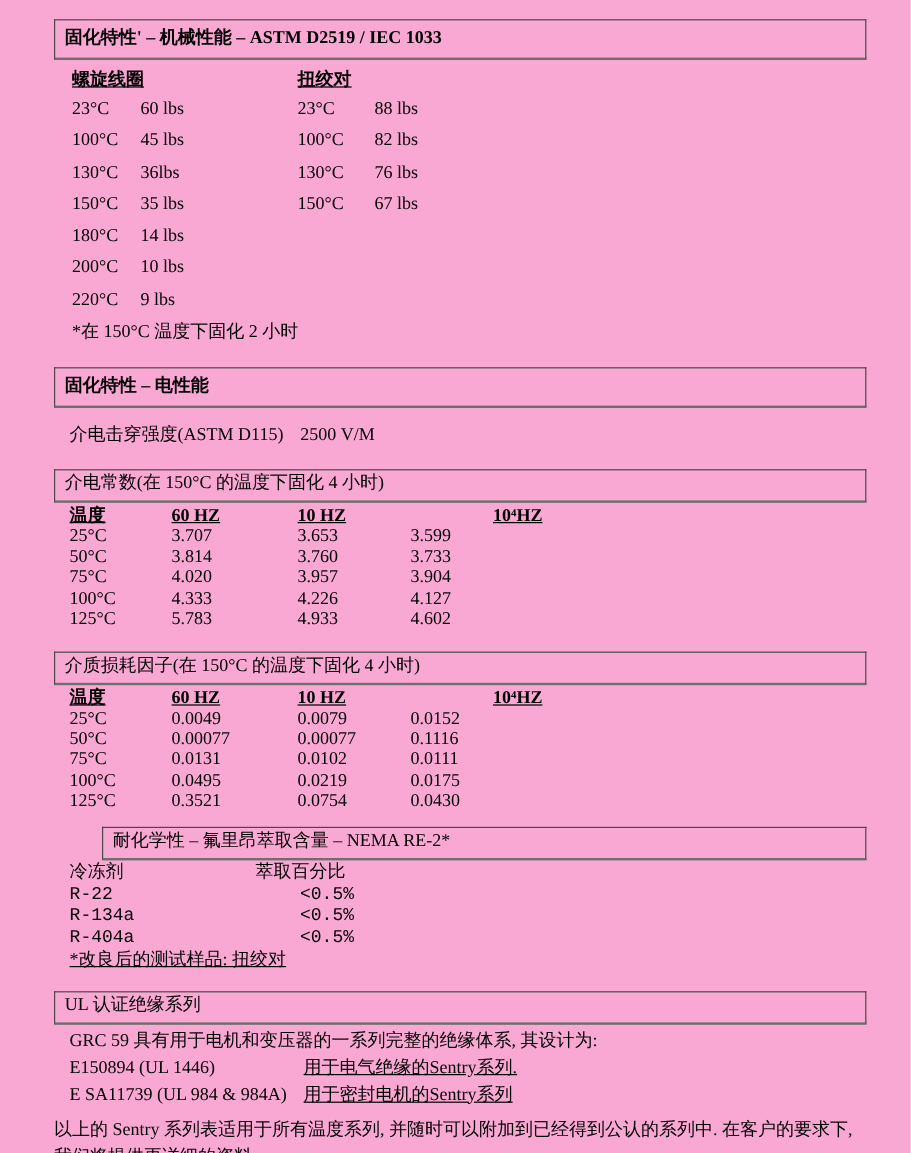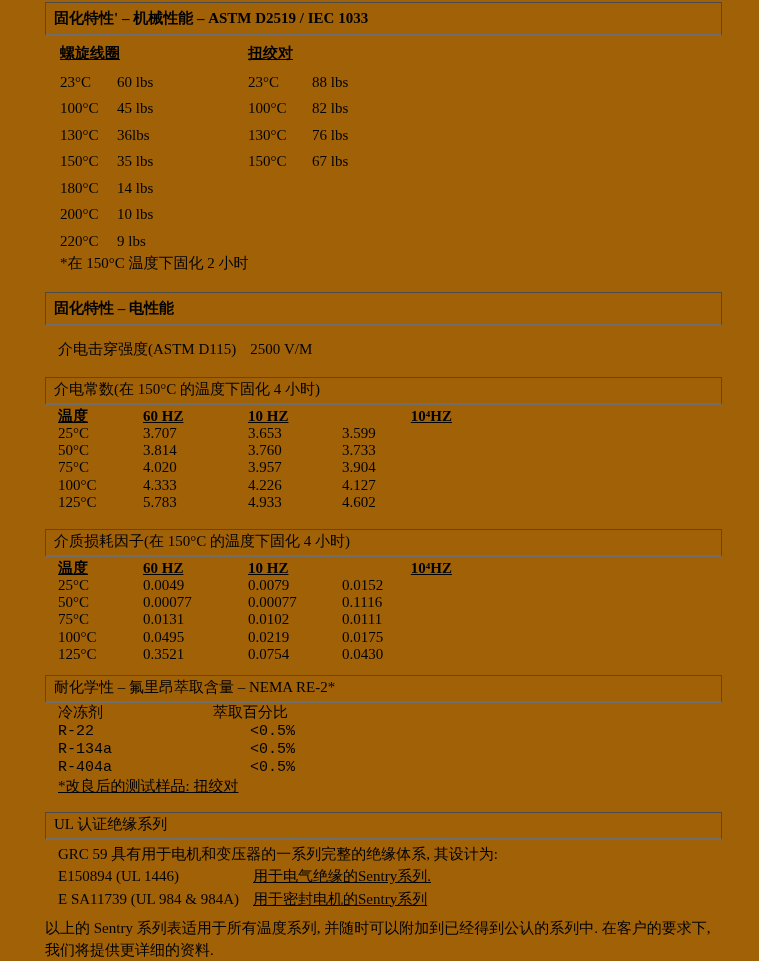--- a/index.html
+++ b/index.html
@@ -1,40 +1,40 @@
 <!DOCTYPE html>
 <html><head>
 <meta charset="utf-8">
 <style>
   html,body { margin:0; padding:0; background:#ffffff; }
   .page {
     position:relative;
     width:759px; height:961px;
     box-sizing:border-box;
-    padding:2px 37px 10px 45px;
-    background:#a16207;
+    padding:16px 37px 10px 45px;
+    background:#f9a8d4;
     color:#000000;
     font-family:"Liberation Serif","DejaVu Serif",serif;
     font-size:15px;
     overflow:hidden;
   }
   .box {
     border:1px solid #4a4a4a;
     border-bottom:2px solid #6e6e6e;
     padding:5px 8px 6px 8px;
     line-height:20px;
   }
   .box.bold { font-weight:bold; }
   .box.slim { padding:2px 8px 4px 8px; line-height:19px; }
 
   
   .cols { display:flex; margin:8px 0 0 15px; }
   .col-left { width:188px; }
   .colhead { font-weight:bold; text-decoration:underline; line-height:18px; margin-bottom:2px; }
-  .mrow { display:flex; height:26.5px; align-items:flex-end; }
+  .mrow { display:flex; height:26.5px; align-items:center; }
   .mtemp { width:57px; }
   .col-right .mtemp { width:64px; }
   .foot1 { margin-left:15px; line-height:26.5px; }
 
   
   .sec2 { margin-top:16px; }
   .dstrength { margin:13px 0 0 13px; line-height:20px; }
   .dstrength .val { margin-left:14px; }
 
   
@@ -42,21 +42,21 @@
   .sec4 { margin-top:18px; }
   table.data { border-collapse:collapse; margin:2px 0 0 13px; }
   table.data th { text-align:left; font-weight:bold; text-decoration:underline; line-height:18px; padding:0; }
   table.data td { padding:0; line-height:17.2px; }
   table.data .c1 { width:85px; }
   table.data .c2 { width:105px; }
   table.data .c3 { width:94px; }
   table.data .c4 { width:110px;text-align:right; }
 
   
-  .sec5 { margin-top:12px; }
+  .sec5 { margin-top:12px;margin-left:40px; }
   .chem { margin:2px 0 0 13px;font-family:Liberation Mono, monospace; }
   .crow { display:flex; line-height:18px; }
   .cc1 { width:155px; }
   .cval { padding-left:37px; }
   .foot5 { margin-left:13px; line-height:18px;text-decoration:underline; }
 
   
   .sec6 { margin-top:17px; }
   .ul-intro { margin:3px 0 0 13px; line-height:22px; }
   .ul-item { display:flex; margin-left:13px; line-height:22.5px;align-items:flex-end; }

